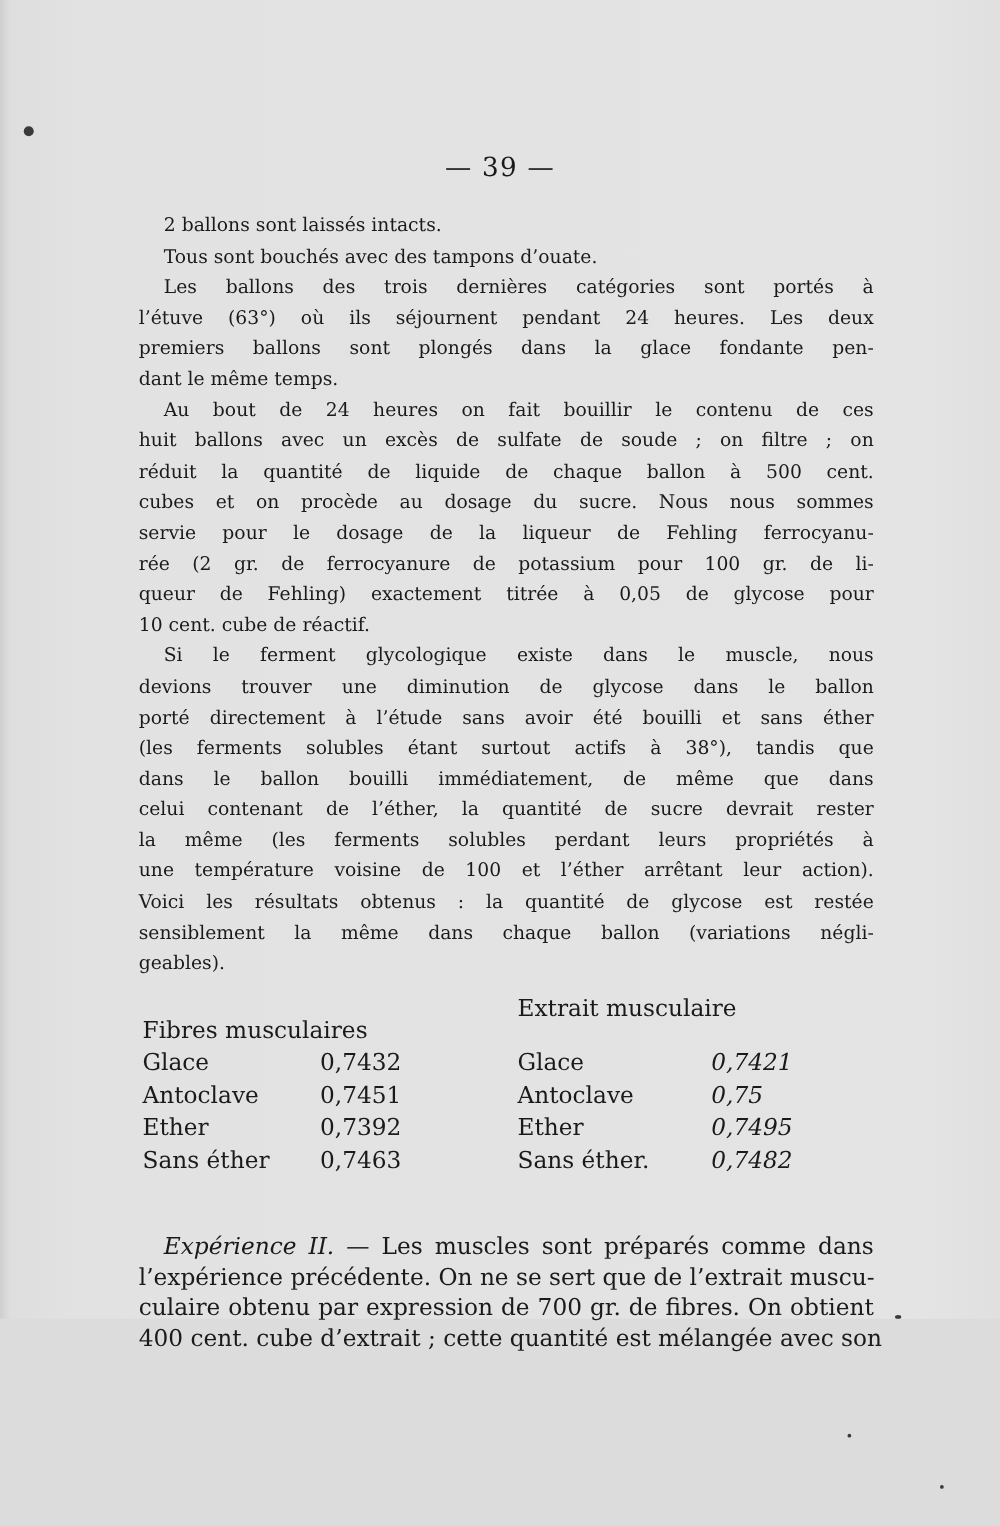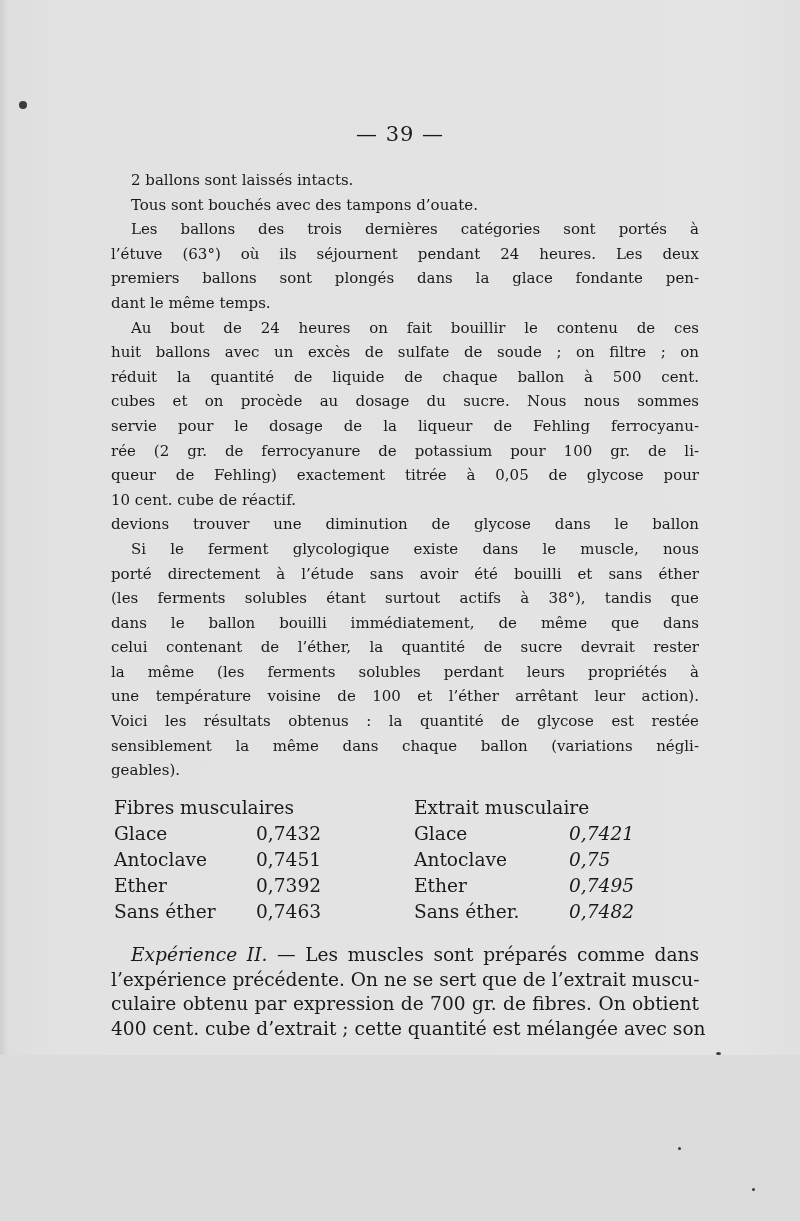--- a/index.html
+++ b/index.html
@@ -29,23 +29,23 @@
   .indent { padding-left: 20px; }
   .table {
     position: absolute; left: 114px; top: 795px; width: 560px;
     font-size: 18.6px; line-height: 26px;
   }
   .trow { display: flex; }
   .c1 { width: 142px; }
   .c2 { width: 158px; }
   .c3 { width: 155px; }
   .c4 { width: 100px; font-style: italic; }
-  .thead .h1 { width: 300px; }
+  .thead .h1 { width: 300px; margin-top: 17px; }
   .exp {
-    position: absolute; left: 111px; top: 943px; width: 588px;
+    position: absolute; left: 111px; top: 986px; width: 588px;
     font-size: 18.6px; line-height: 24.6px;
   }
   .ital { font-style: italic; }
 </style>
 </head>
 <body>
 
 <div class="page">
   <span class="speck" style="left:19px;top:101px;width:8px;height:8px;"></span>
   <span class="speck" style="left:716px;top:1052px;width:5px;height:3px;"></span>
@@ -65,22 +65,22 @@
 
     <span class="line indent">Au bout de 24 heures on fait bouillir le contenu de ces</span>
     <span class="line">huit ballons avec un excès de sulfate de soude ; on filtre ; on</span>
     <span class="line">réduit la quantité de liquide de chaque ballon à 500 cent.</span>
     <span class="line">cubes et on procède au dosage du sucre. Nous nous sommes</span>
     <span class="line">servie pour le dosage de la liqueur de Fehling ferrocyanu-</span>
     <span class="line">rée (2 gr. de ferrocyanure de potassium pour 100 gr. de li-</span>
     <span class="line">queur de Fehling) exactement titrée à 0,05 de glycose pour</span>
     <span class="line last">10 cent. cube de réactif.</span>
 
+    <span class="line indent">Si le ferment glycologique existe dans le muscle, nous</span>
     <span class="line">devions trouver une diminution de glycose dans le ballon</span>
-    <span class="line indent">Si le ferment glycologique existe dans le muscle, nous</span>
     <span class="line">porté directement à l’étude sans avoir été bouilli et sans éther</span>
     <span class="line">(les ferments solubles étant surtout actifs à 38°), tandis que</span>
     <span class="line">dans le ballon bouilli immédiatement, de même que dans</span>
     <span class="line">celui contenant de l’éther, la quantité de sucre devrait rester</span>
     <span class="line">la même (les ferments solubles perdant leurs propriétés à</span>
     <span class="line">une température voisine de 100 et l’éther arrêtant leur action).</span>
     <span class="line">Voici les résultats obtenus : la quantité de glycose est restée</span>
     <span class="line">sensiblement la même dans chaque ballon (variations négli-</span>
     <span class="line last">geables).</span>
   </div>

